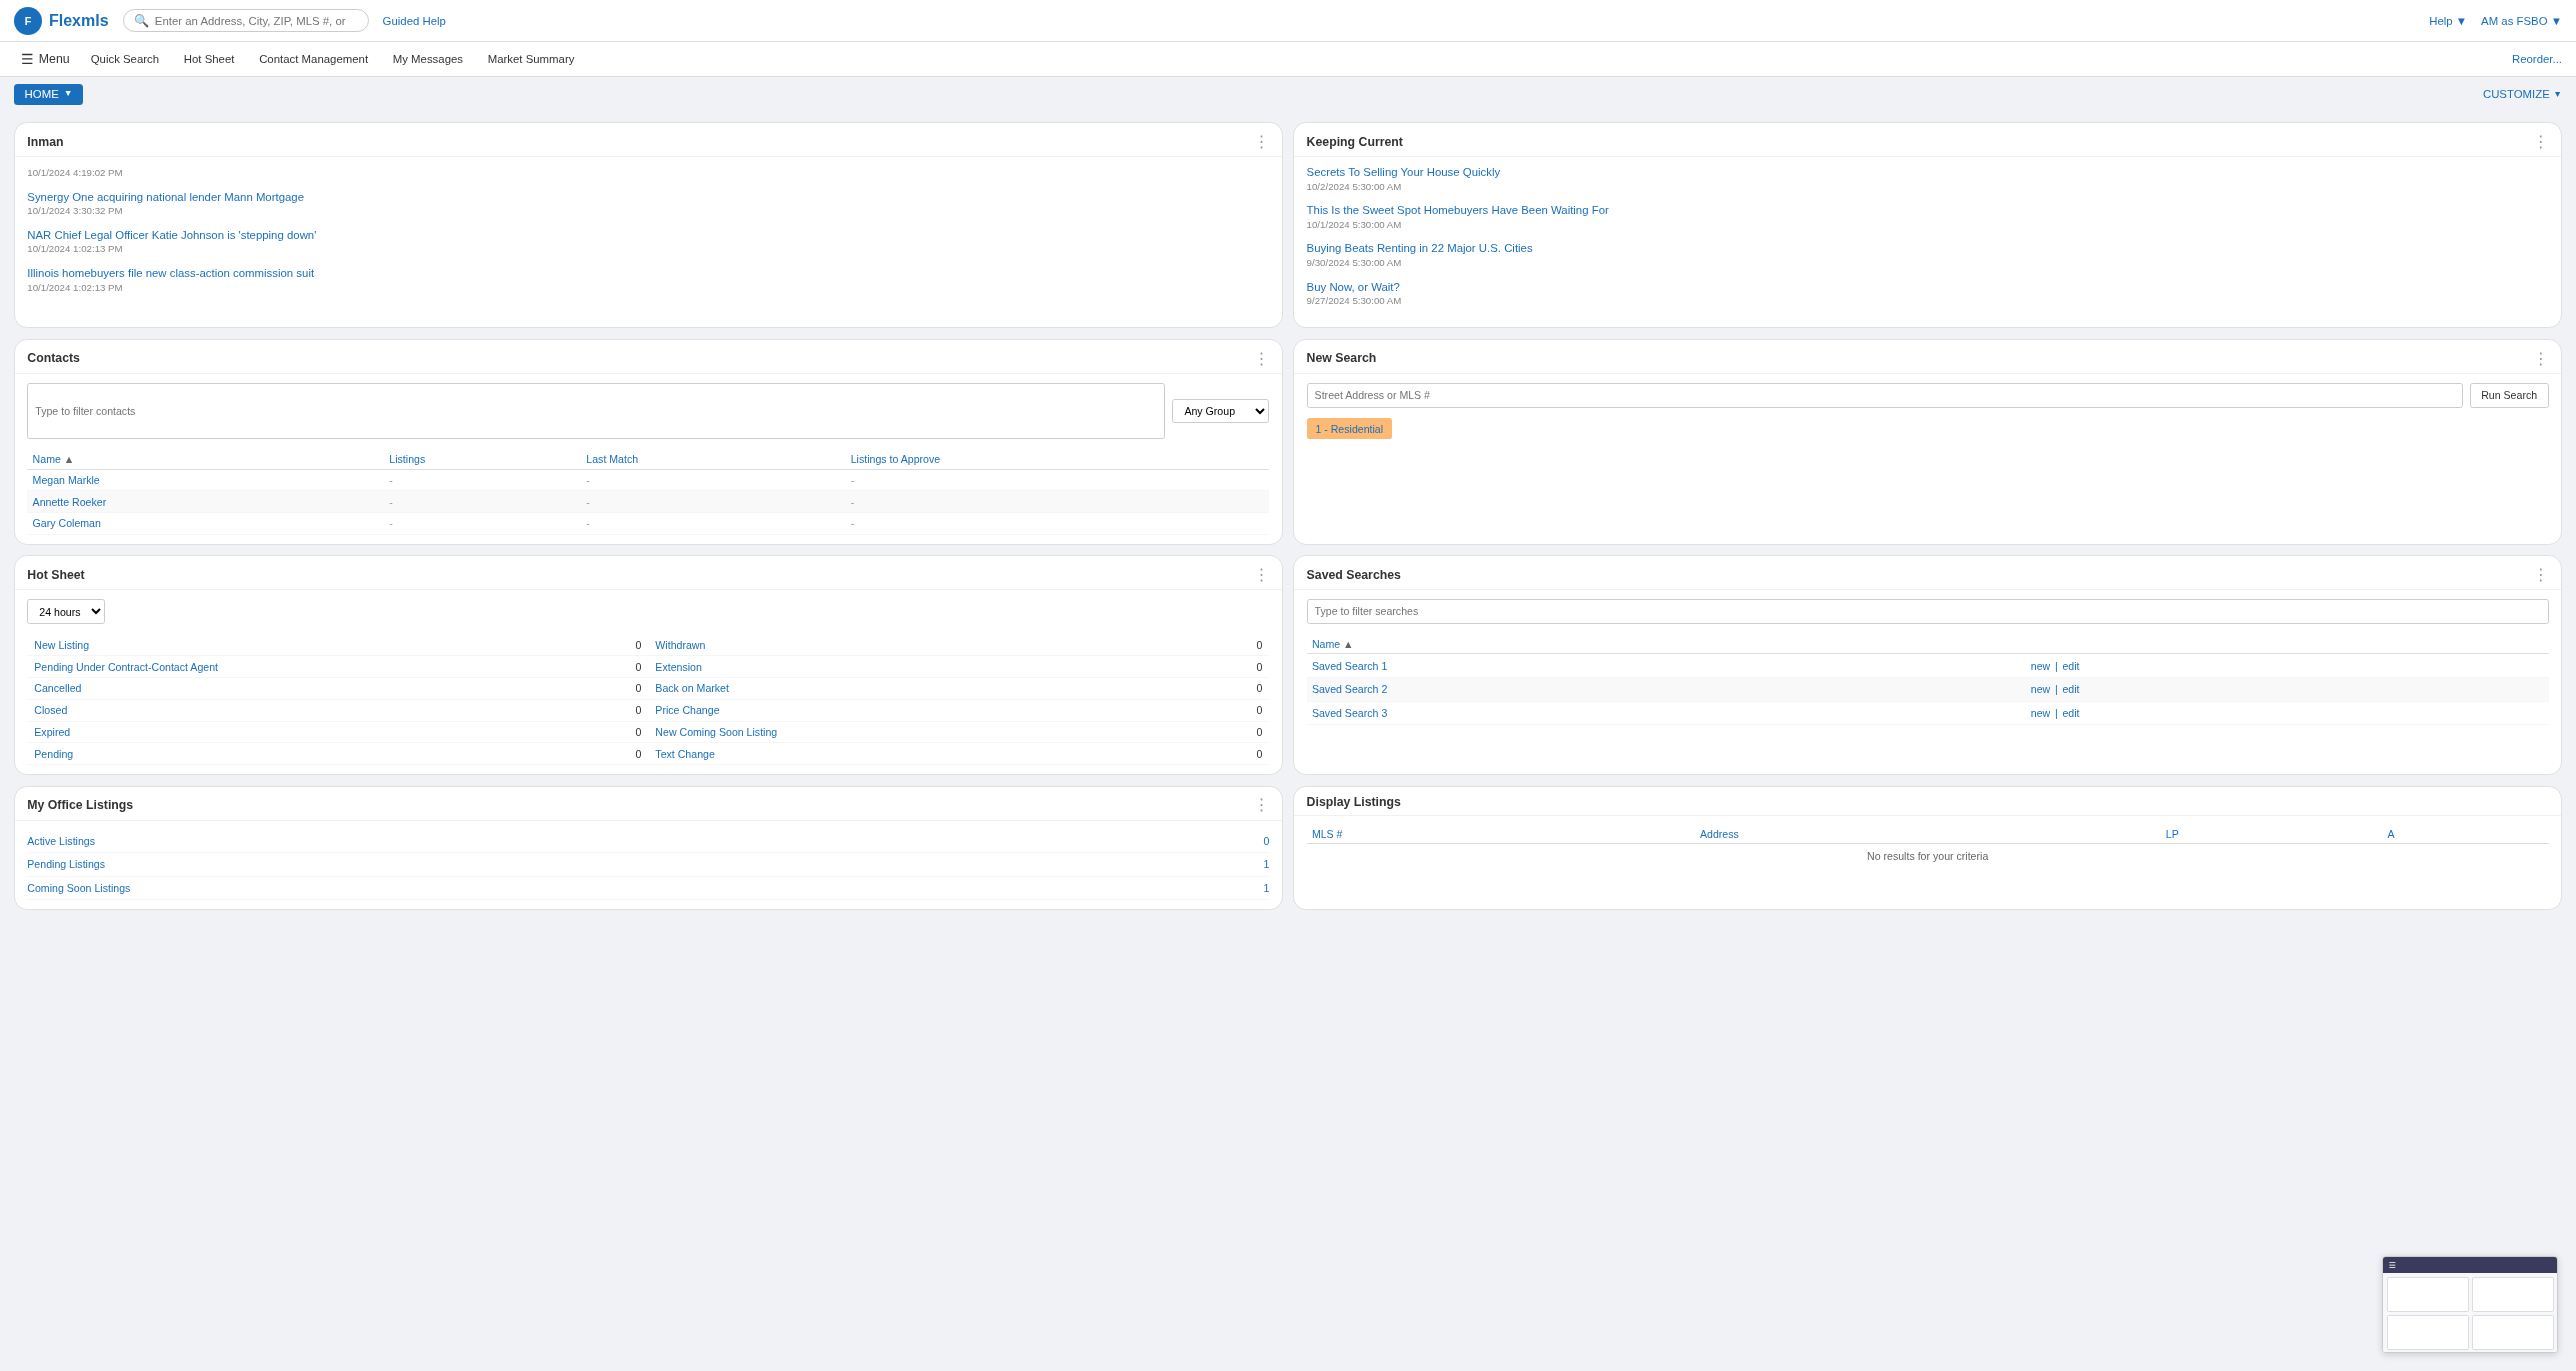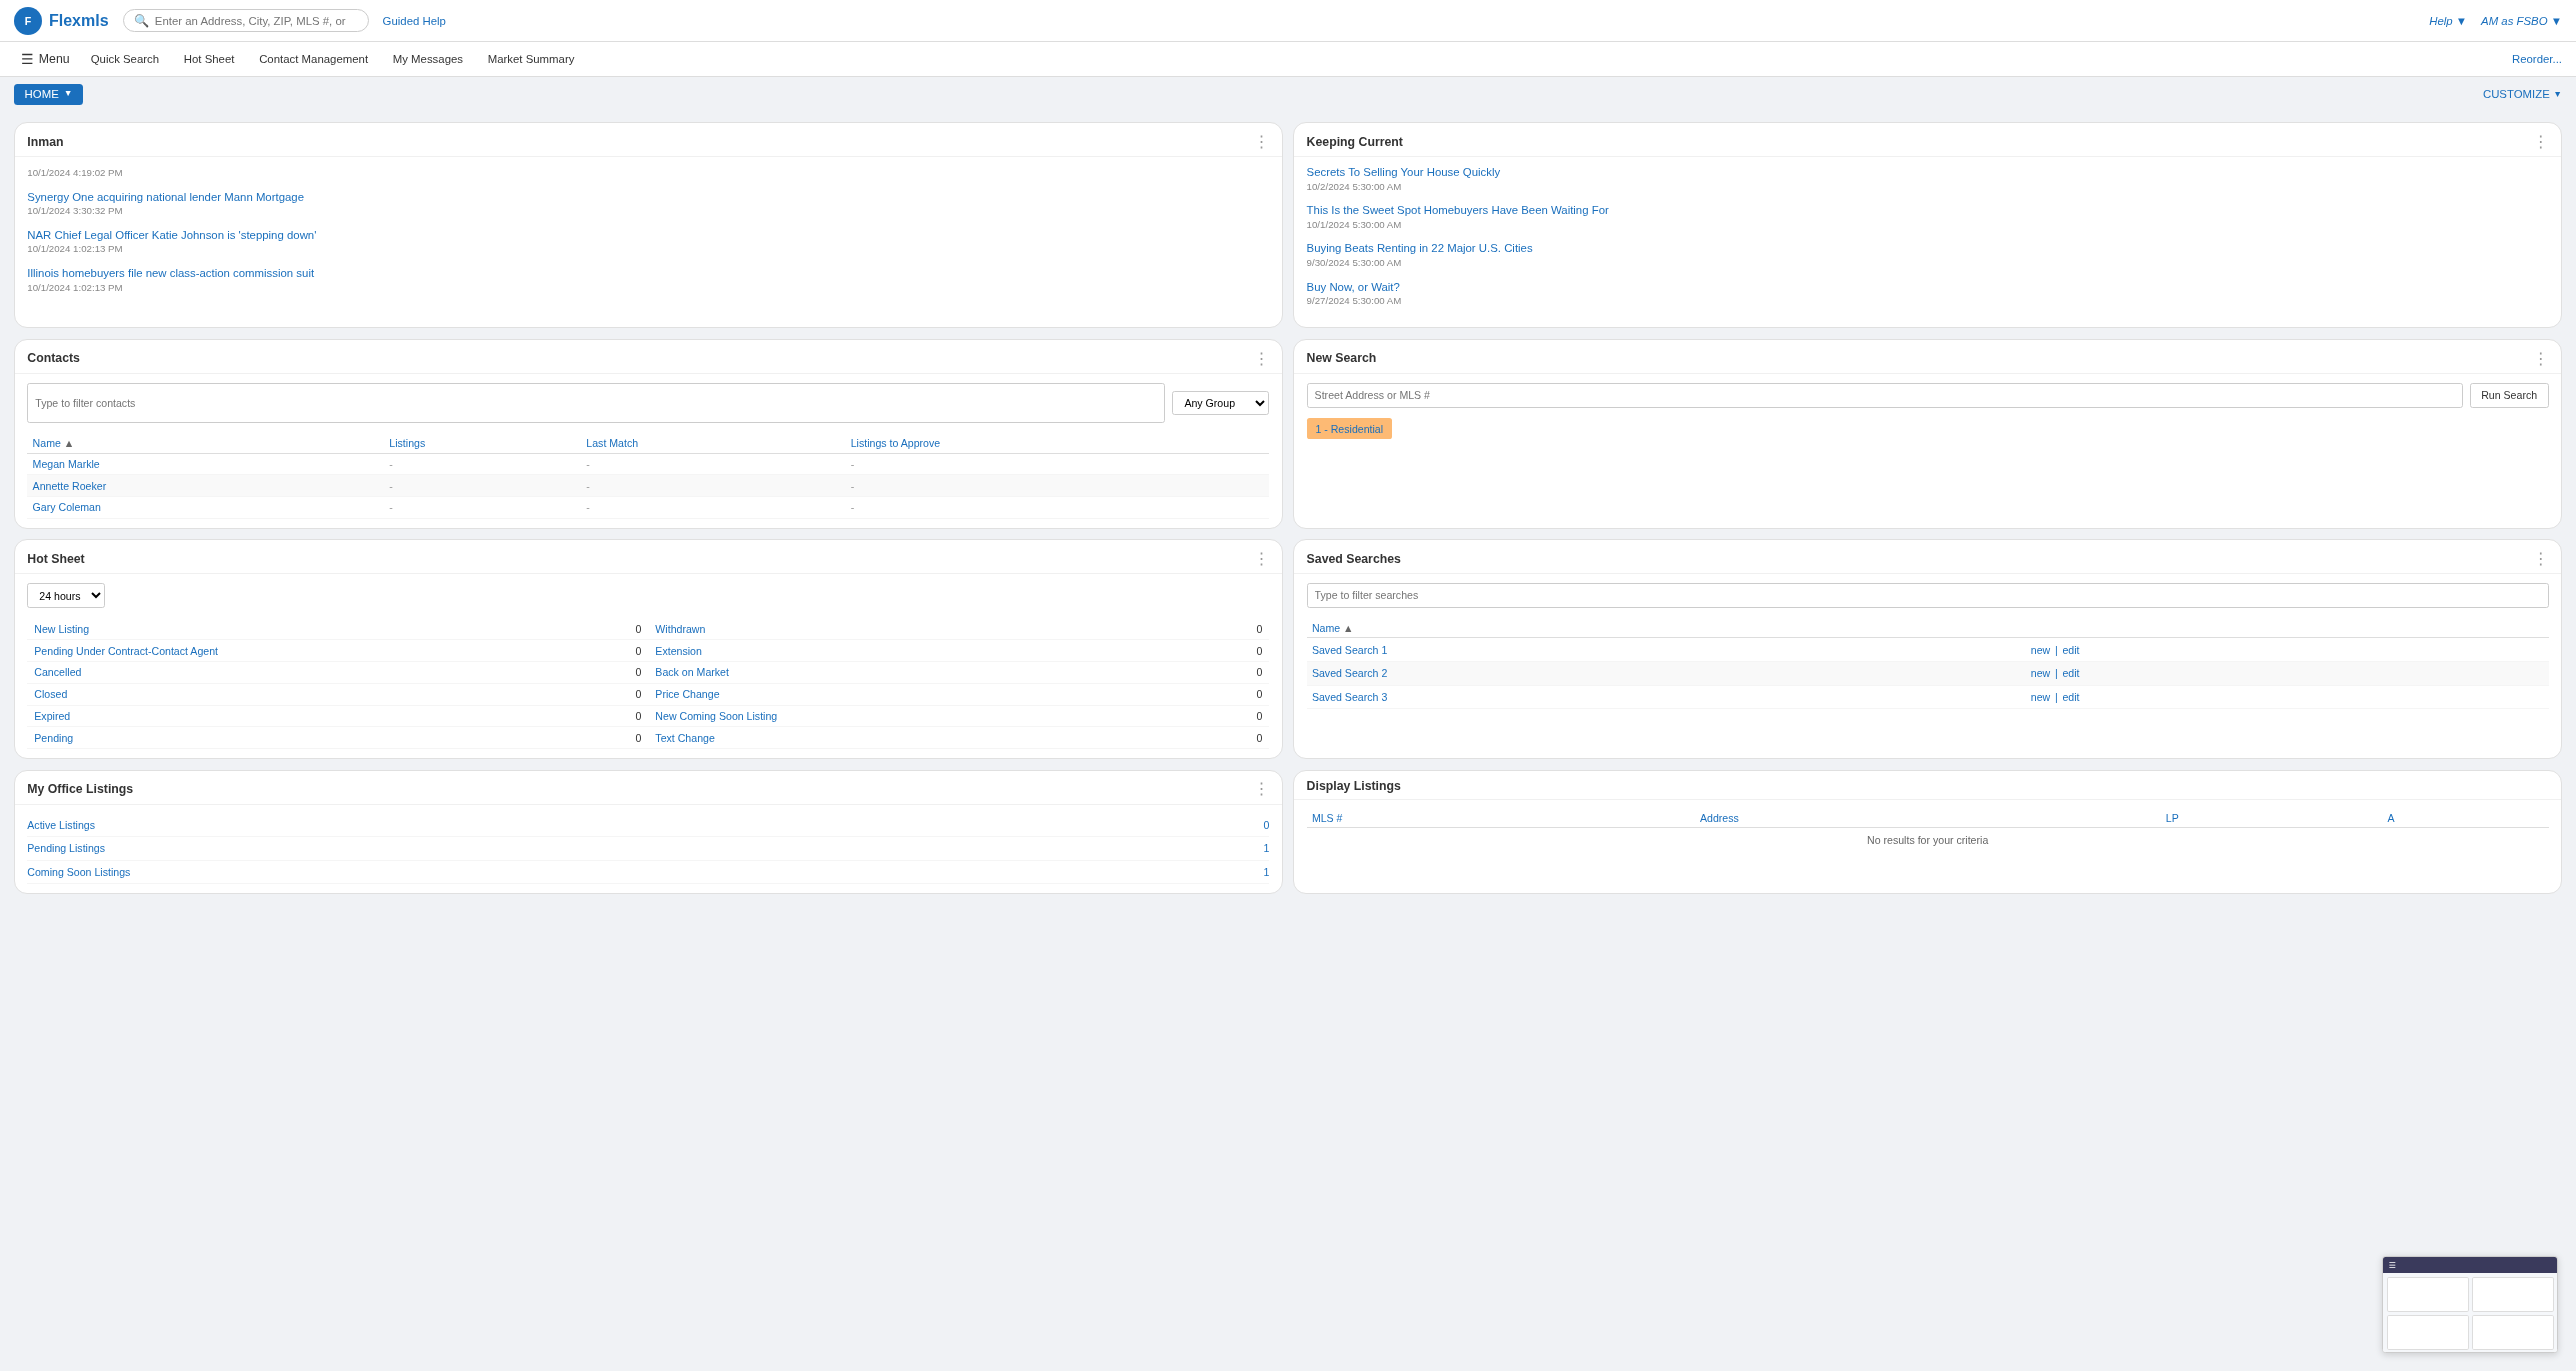--- a/index.html
+++ b/index.html
@@ -22,21 +22,21 @@
       color: white; font-weight: bold; font-size: 10.6px;
     }
     .logo-text { color: #1a6fbd; font-weight: bold; font-size: 16px; }
     .search-bar {
       display: flex; align-items: center; border: 0.9px solid #ccc; border-radius: 17.6px;
       padding: 3.5px 10.6px; gap: 5.3px; flex: 0 0 246px; background: #fff;
     }
     .search-icon { color: #999; font-size: 12.3px; }
     .search-input { border: none; outline: none; font-size: 11.4px; width: 193px; color: #666; }
     .guided-help { color: #1a6fbd; font-size: 11.4px; cursor: pointer; }
-    .top-nav-right { margin-left: auto; display: flex; align-items: flex-start; gap: 14px; font-style: italic; }
+    .top-nav-right { margin-left: auto; display: flex; align-items: flex-start; gap: 14px; }
     .help-btn { color: #1a6fbd; font-size: 11.4px; cursor: pointer; }
     .user-btn { color: #1a6fbd; font-size: 11.4px; cursor: pointer; }
 
     
     .secondary-nav {
       background: #fff;
       border-bottom: 0.9px solid #ddd;
       display: flex;
       align-items: center;
       padding: 0 14px;
@@ -95,21 +95,21 @@
     
     .news-item { margin-bottom: 12.3px; }
     .news-link { color: #1a6fbd; font-size: 11.4px; text-decoration: none; display: block; margin-bottom: 1.8px; }
     .news-date { color: #888; font-size: 9.7px; }
 
     
     .contacts-filter-row {
       display: flex; gap: 7px; align-items: center; margin-bottom: 10.6px;
     }
     .filter-input {
-      border: 0.9px solid #ccc; border-radius: 2.6px; padding: 13px 7px;
+      border: 0.9px solid #ccc; border-radius: 2.6px; padding: 21px 7px;
       font-size: 10.6px; flex: 1; outline: none; color: #999;
     }
     .group-select {
       border: 0.9px solid #ccc; border-radius: 2.6px; padding: 4.4px 7px;
       font-size: 10.6px; background: white; cursor: pointer; outline: none;
       min-width: 97px;
     }
     .contacts-table { width: 100%; border-collapse: collapse; }
     .contacts-table th {
       text-align: left; font-size: 10.6px; color: #1a6fbd;

